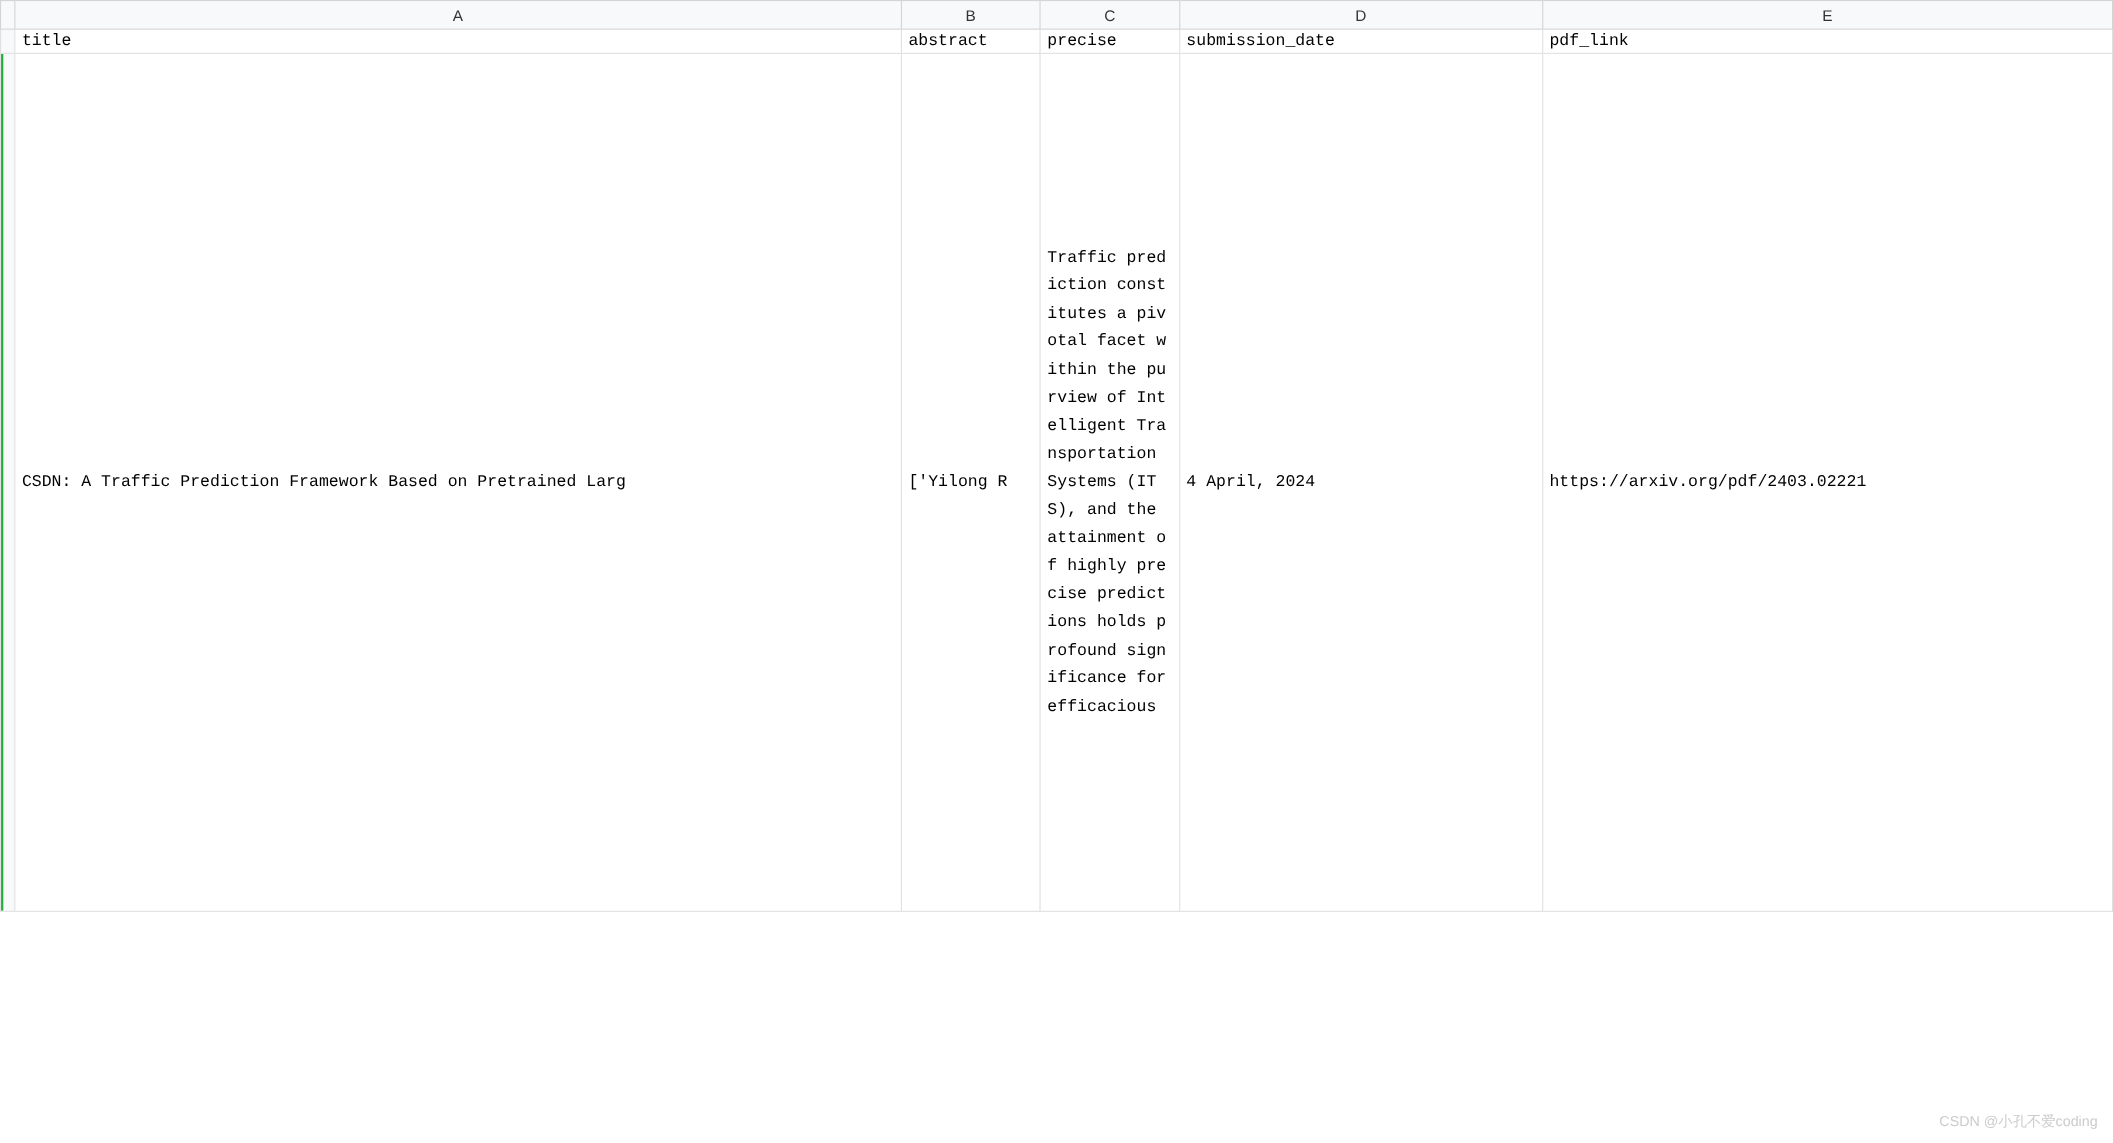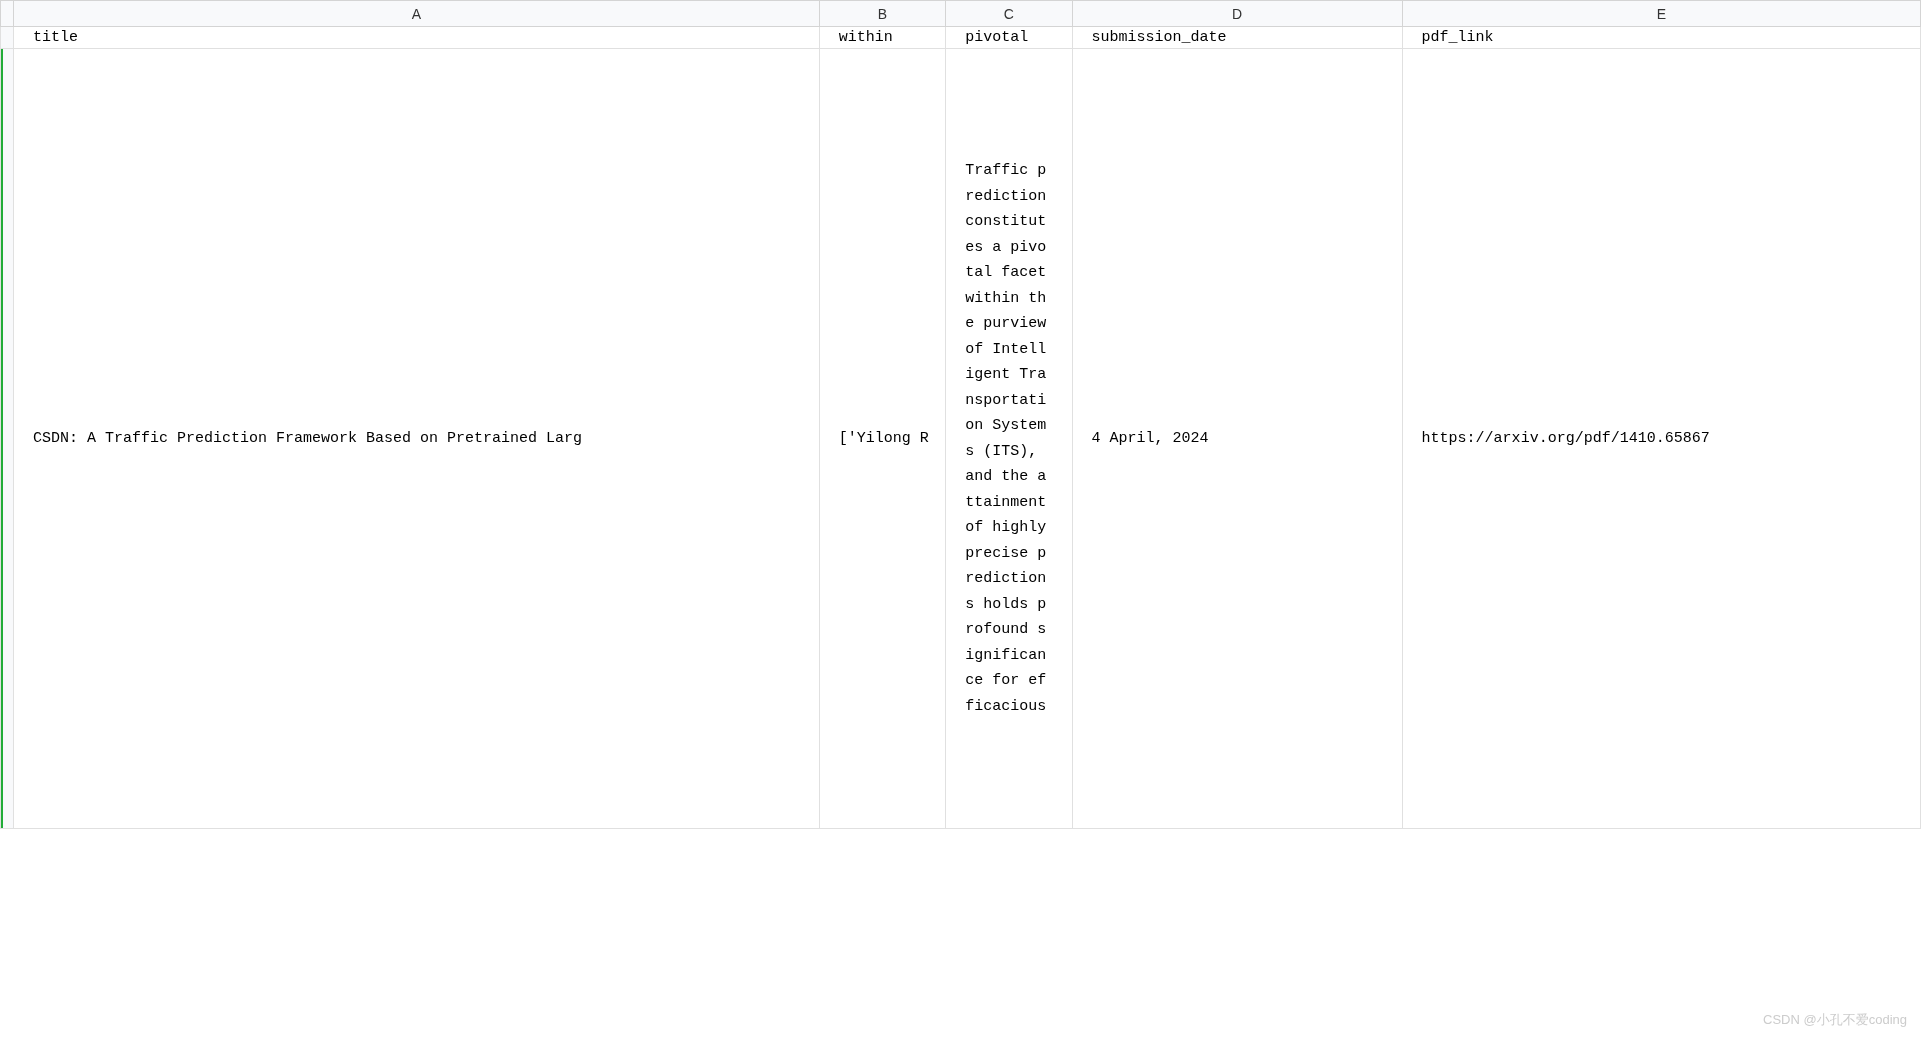--- a/index.html
+++ b/index.html
@@ -26,21 +26,21 @@
       font-weight: normal;
       text-align: center;
       padding: 3px 0;
       font-family: Arial, sans-serif;
       font-size: 14px;
       color: #333;
       height: 26px;
     }
     .spreadsheet td {
       border: 1px solid #e0e0e0;
-      padding: 2px 19px;
+      padding: 2px 6px;
       vertical-align: middle;
       text-align: left;
       overflow: hidden;
       white-space: nowrap;
       font-family: "SimSun", "Courier New", monospace;
       font-size: 15px;
     }
     .row-header {
       width: 10px;
       background: #f8f9fb;
@@ -104,31 +104,31 @@
       <th>B</th>
       <th>C</th>
       <th>D</th>
       <th>E</th>
     </tr>
   </thead>
   <tbody>
     <tr>
       <td></td>
       <td>title</td>
-      <td>within</td>
-      <td>pivotal</td>
+      <td>abstract</td>
+      <td>precise</td>
       <td>submission_date</td>
       <td>pdf_link</td>
     </tr>
     <tr class="data-row">
       <td class="row-cell-left">
         <div class="green-bar"></div>
       </td>
       <td>CSDN: A Traffic Prediction Framework Based on Pretrained Larg</td>
       <td>['Yilong R</td>
       <td class="abstract-cell">Traffic prediction constitutes a pivotal facet within the purview of Intelligent Transportation Systems (ITS), and the attainment of highly precise predictions holds profound significance for efficacious</td>
       <td>4 April, 2024</td>
-      <td>https://arxiv.org/pdf/1410.65867</td>
+      <td>https://arxiv.org/pdf/2403.02221</td>
     </tr>
   </tbody>
 </table>
 
 <div class="watermark">CSDN @小孔不爱coding</div>
 
 </body></html>

